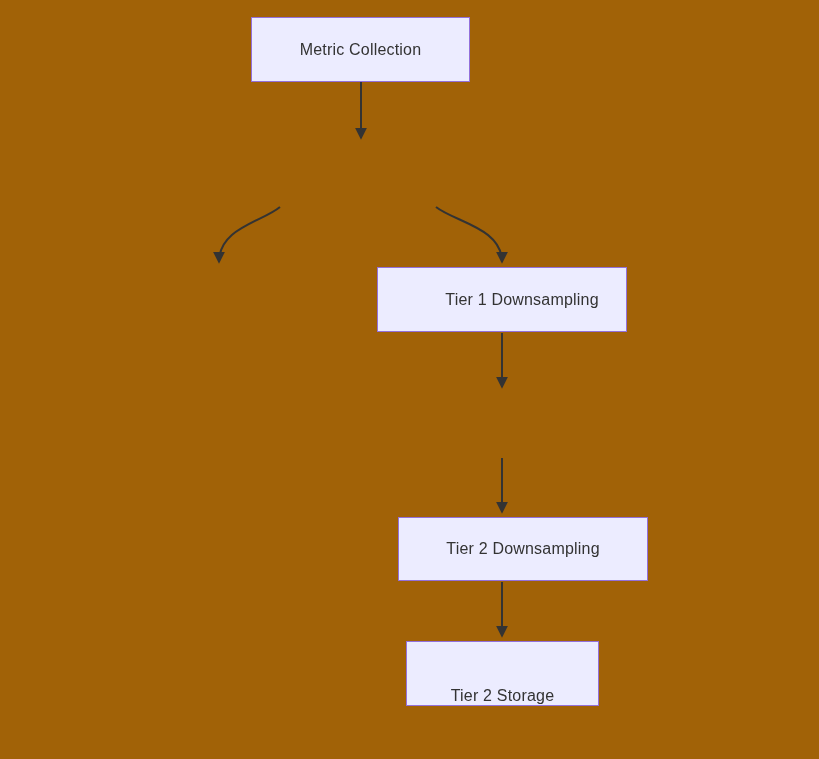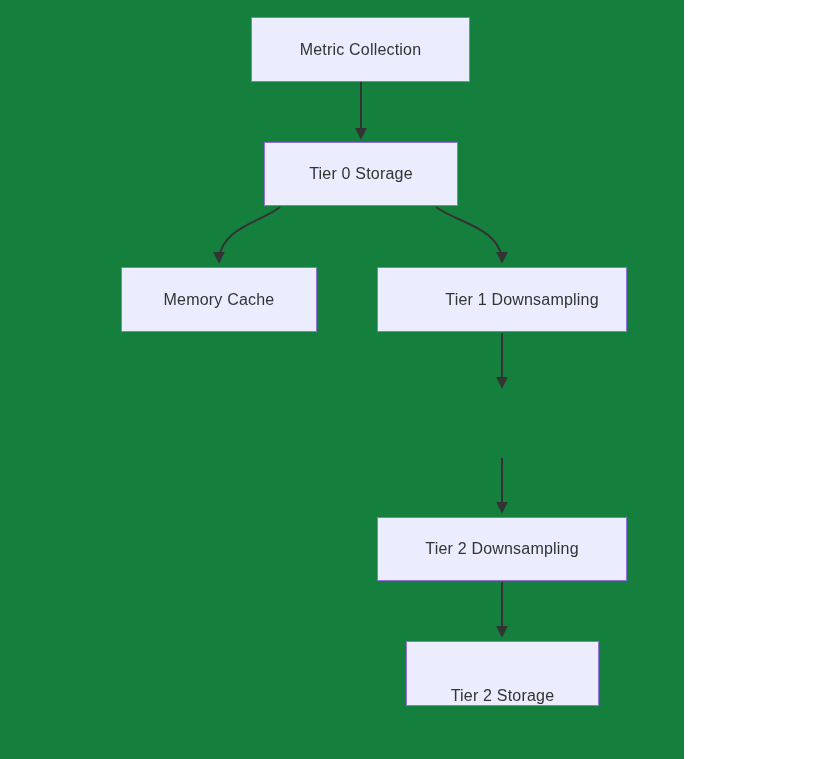--- a/index.html
+++ b/index.html
@@ -2,23 +2,23 @@
 <html><head>
 <meta charset="utf-8">
 <style>
   html, body {
     margin: 0;
     padding: 0;
     background: #ffffff;
   }
   .canvas {
     position: relative;
-    width: 684px;
+    width: 819px;
     height: 759px;
-    background: #15803d;
+    background: #a16207;
     font-family: "Liberation Sans", "DejaVu Sans", sans-serif;
     overflow: hidden;
   }
   .edges {
     position: absolute;
     left: 0;
     top: 0;
     width: 819px;
     height: 759px;
     pointer-events: none;
@@ -38,21 +38,21 @@
   }
   .node span {
     padding: 0 10px;
   }
   
   #n-metric      { left: 251px; top: 17px;  width: 219px; height: 65px; }
   #n-tier0       { left: 264px; top: 142px; width: 194px; height: 64px; }
   #n-memcache    { left: 121px; top: 267px; width: 196px; height: 65px; }
   #n-tier1down   { left: 377px; top: 267px; width: 250px; height: 65px; padding-left: 40px; }
   #n-tier1store  { left: 407px; top: 392px; width: 191px; height: 65px; }
-  #n-tier2down   { left: 377px; top: 517px; width: 250px; height: 64px; justify-content: center; }
+  #n-tier2down   { left: 398px; top: 517px; width: 250px; height: 64px; justify-content: center; }
   #n-tier2store  { left: 406px; top: 641px; width: 193px; height: 65px; align-items: flex-end; }
 </style>
 </head>
 <body>
 
 <div class="canvas">
 
   <svg class="edges" viewBox="0 0 819 759" xmlns="http://www.w3.org/2000/svg">
     <defs>
       <marker id="arrowhead" viewBox="0 0 10 10" refX="8.5" refY="5" markerWidth="6" markerHeight="6" orient="auto-start-reverse">
@@ -64,27 +64,21 @@
     <path d="M436,207 C455,222 502,228 502,262" fill="none" stroke="#333333" stroke-width="2" marker-end="url(#arrowhead)"></path>
     <path d="M502,333 L502,387" fill="none" stroke="#333333" stroke-width="2" marker-end="url(#arrowhead)"></path>
     <path d="M502,458 L502,512" fill="none" stroke="#333333" stroke-width="2" marker-end="url(#arrowhead)"></path>
     <path d="M502,582 L502,636" fill="none" stroke="#333333" stroke-width="2" marker-end="url(#arrowhead)"></path>
   </svg>
 
   <div class="node" id="n-metric">
     <span>Metric Collection</span>
   </div>
 
-  <div class="node" id="n-tier0">
-    <span>Tier 0 Storage</span>
-  </div>
 
-  <div class="node" id="n-memcache">
-    <span>Memory Cache</span>
-  </div>
 
   <div class="node" id="n-tier1down">
     <span>Tier 1 Downsampling</span>
   </div>
 
 
   <div class="node" id="n-tier2down">
     <span>Tier 2 Downsampling</span>
   </div>
 

